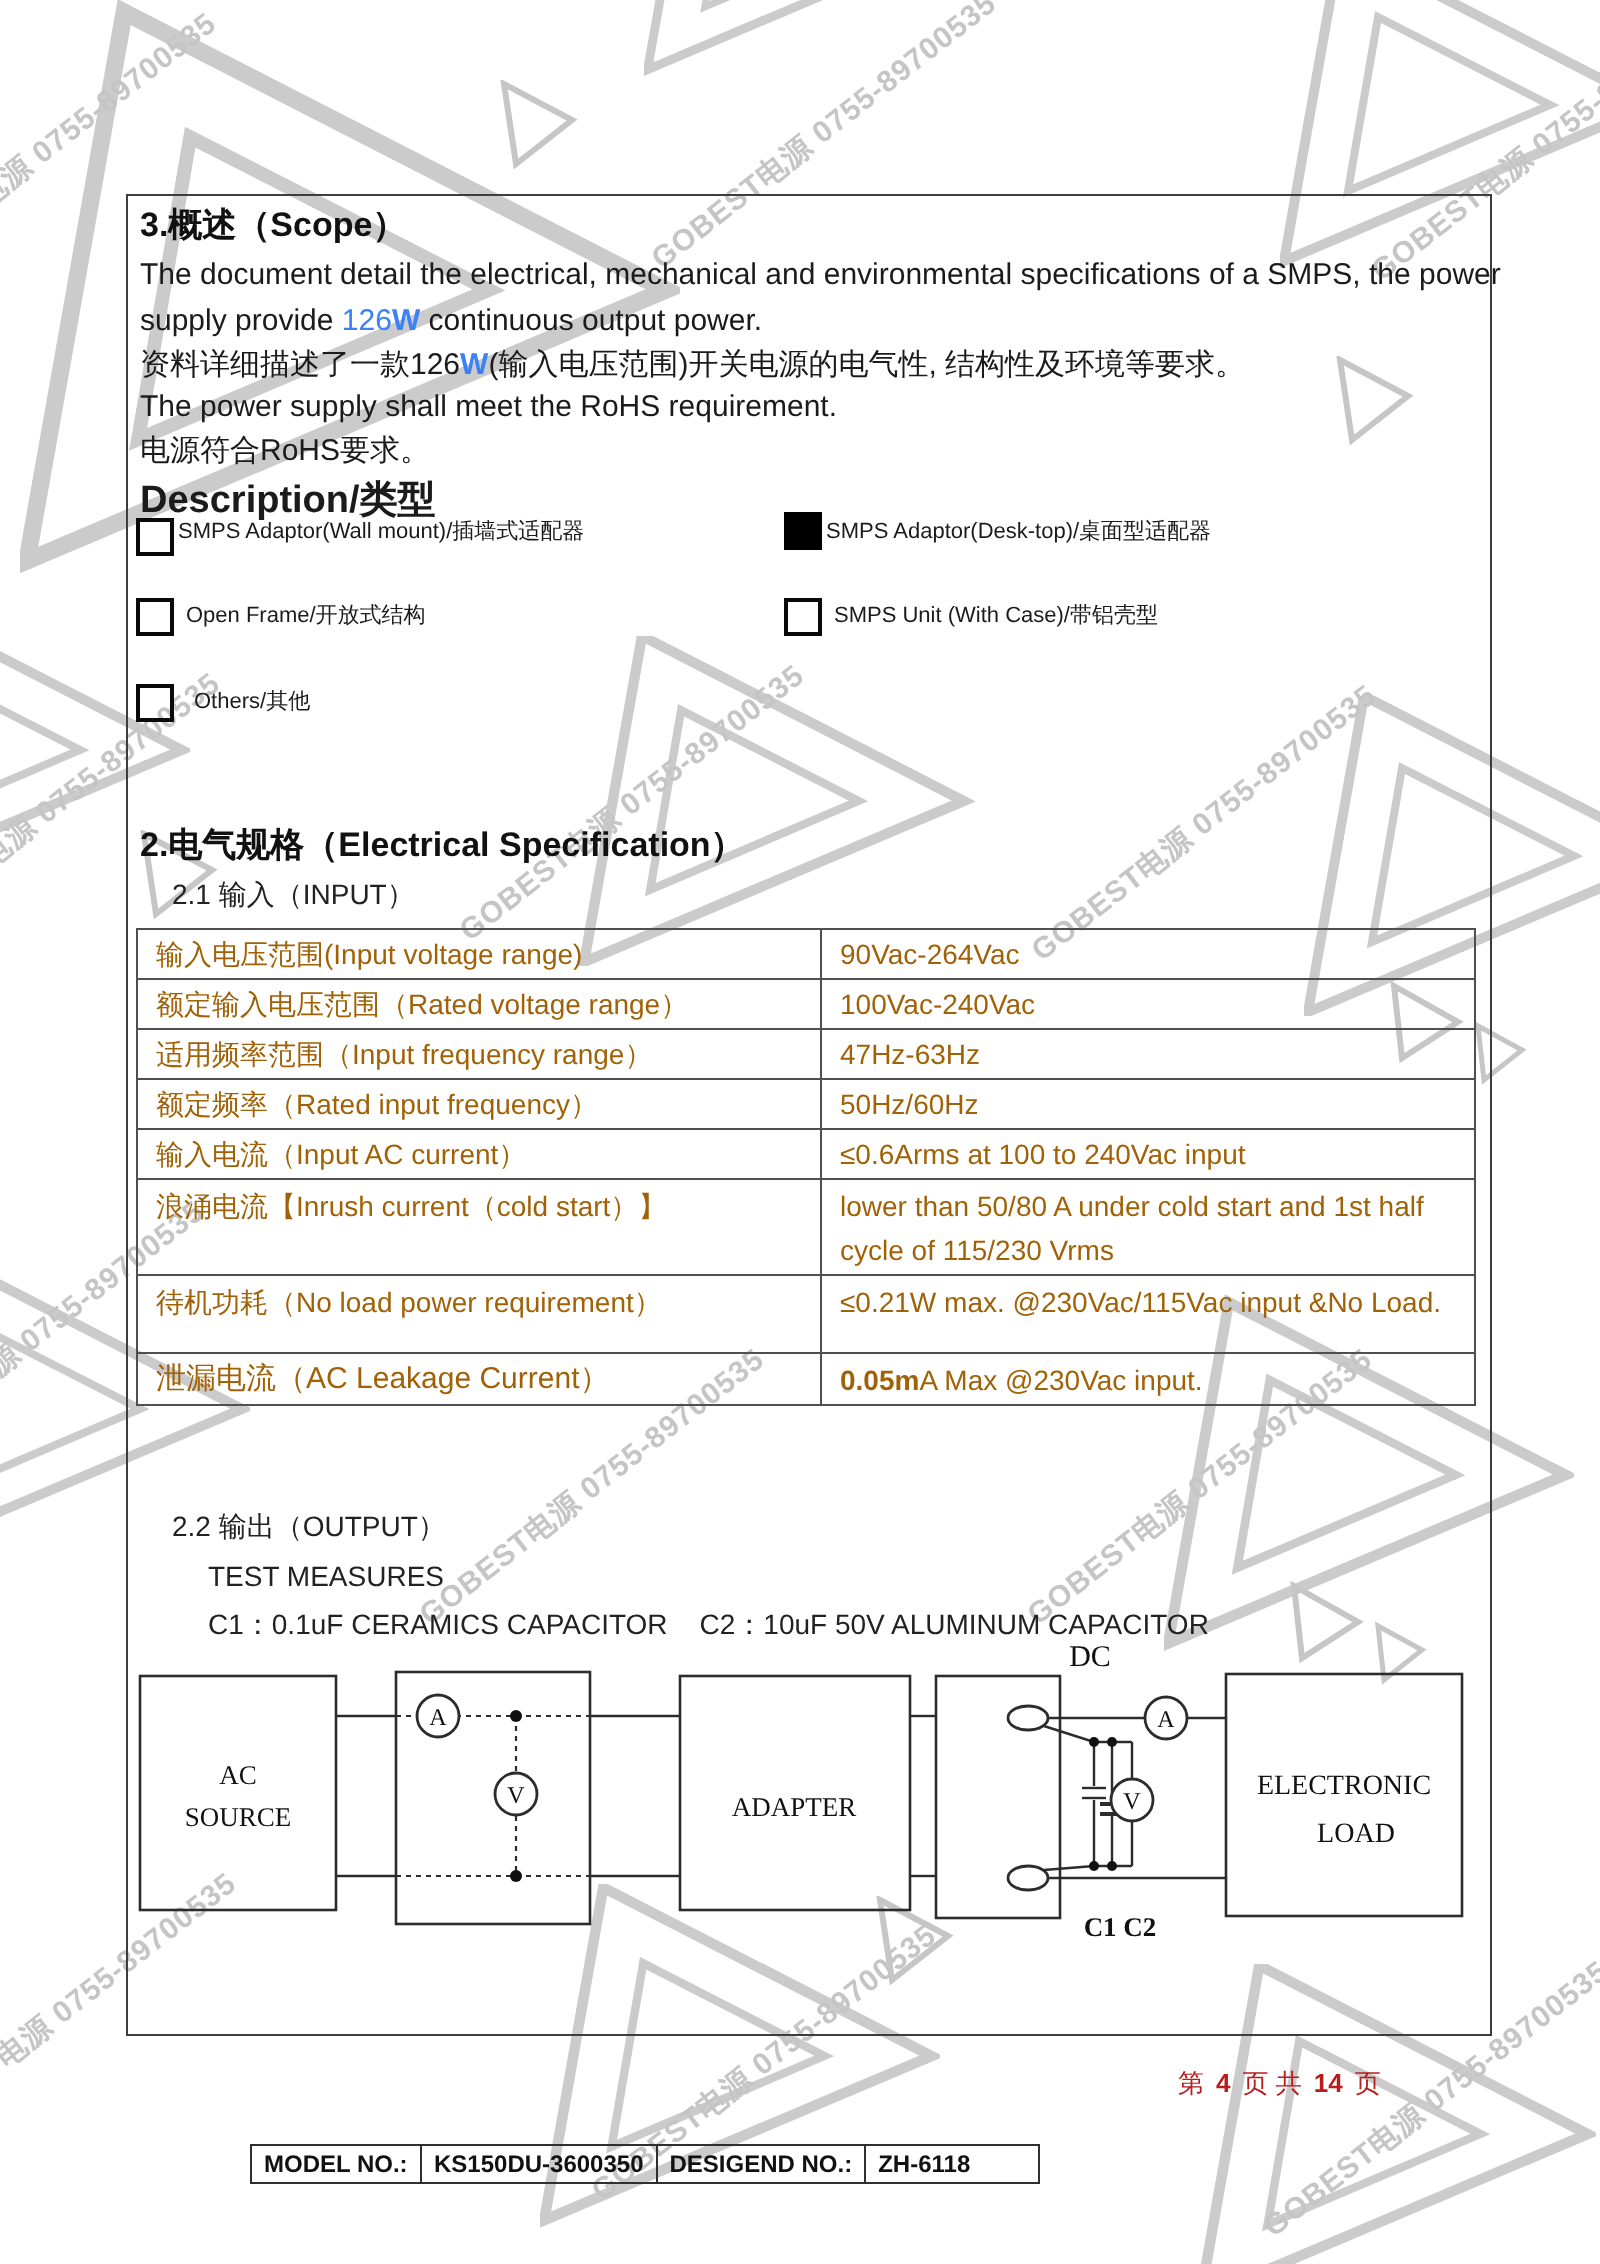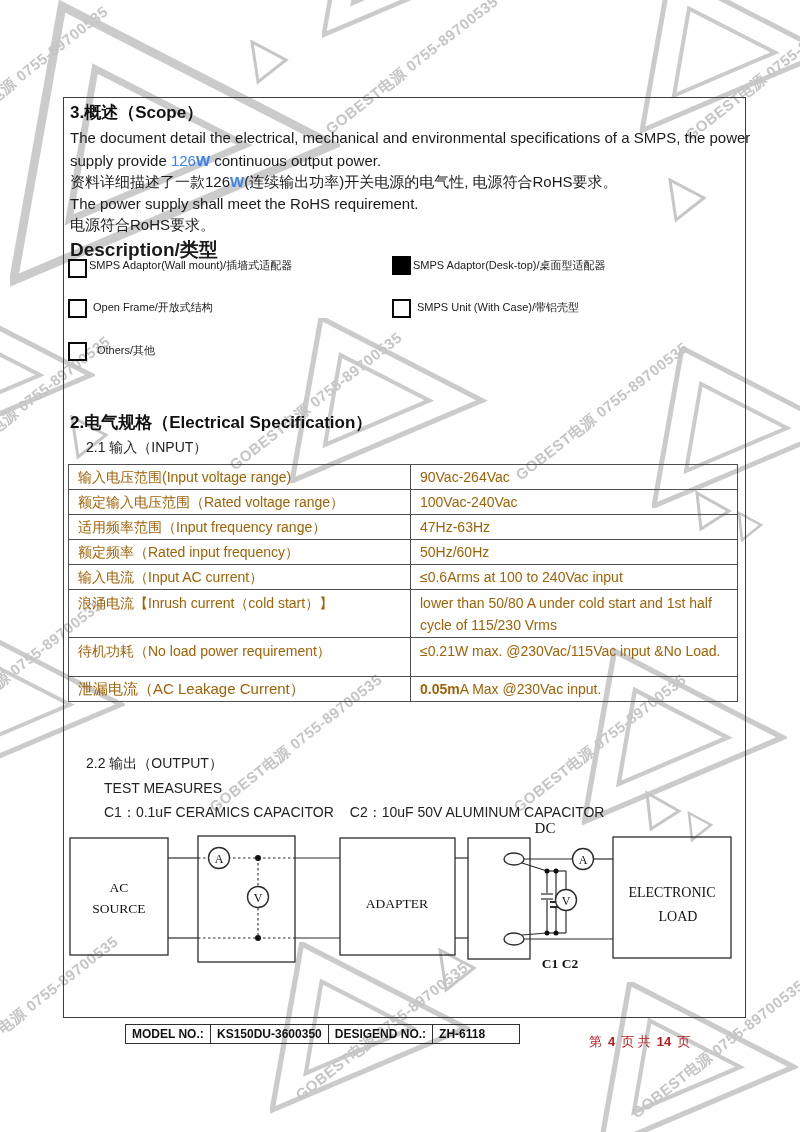--- a/index.html
+++ b/index.html
@@ -27,21 +27,21 @@
   .spec-table{position:absolute;left:68px;top:464px;width:669px;border-collapse:collapse;table-layout:fixed;}
   .spec-table td{border:1px solid #4f4f4f;font-size:14px;padding:1px 9px;color:#a16207;vertical-align:middle;
                  line-height:22px;}
   .r-s{height:24px;} .r-l{height:48px;} .r-m{height:39px;}
   .row-top td{vertical-align:top;padding-top:2px;}
   .lbl-big{font-size:15px;}
   
   .diagram{position:absolute;left:63px;top:820px;}
   .dg-serif{font-family:"Liberation Serif","DejaVu Serif",serif;}
   
-  .model-table{position:absolute;left:125px;top:1024px;border-collapse:collapse;}
+  .model-table{position:absolute;left:125px;top:1072px;border-collapse:collapse;}
   .model-table td{border:1px solid #2f2f2f;font-size:12px;font-weight:600;color:#111;
                   padding:1px 6px;height:16px;white-space:nowrap;}
   .pgnum{position:absolute;left:586px;top:1033px;font-size:13px;color:#b91c1c;}
   .pgnum span{margin:0 3px;}
   .pg-b{font-weight:bold;}
 </style>
 </head>
 <body>
 
 <div class="page">
@@ -127,21 +127,21 @@
     <span class="wm-text" style="left:634px;top:1106px">GOBEST电源 0755-89700535</span>
   </div>
 
   <div class="content">
     <div class="frame"></div>
 
     <div class="abs s-title" style="left:70px;top:101px">3.概述（Scope）</div>
 
     <div class="abs body-line" style="left:70px;top:129px">The document detail the electrical, mechanical and environmental specifications of a SMPS, the power</div>
     <div class="abs body-line" style="left:70px;top:152px"><span>supply provide </span><span class="blue">126</span><span class="blue bold">W</span><span> continuous output power.</span></div>
-    <div class="abs body-line" style="left:70px;top:173px"><span>资料详细描述了一款126</span><span class="blue bold">W</span><span>(连续输出功率)开关电源的电气性, 电源符合RoHS要求。</span></div>
+    <div class="abs body-line" style="left:70px;top:173px"><span>资料详细描述了一款126</span><span class="blue bold">W</span><span>(输入电压范围)开关电源的电气性, 结构性及环境等要求。</span></div>
     <div class="abs body-line" style="left:70px;top:195px">The power supply shall meet the RoHS requirement.</div>
     <div class="abs body-line" style="left:70px;top:216px">电源符合RoHS要求。</div>
 
     <div class="abs desc" style="left:70px;top:237px">Description/类型</div>
 
     <span class="cb" style="left:68px;top:259px"></span>
     <span class="cb-label" style="left:89px;top:258px">SMPS Adaptor(Wall mount)/插墙式适配器</span>
     <span class="cb cb-filled" style="left:392px;top:256px"></span>
     <span class="cb-label" style="left:413px;top:258px">SMPS Adaptor(Desk-top)/桌面型适配器</span>
 

